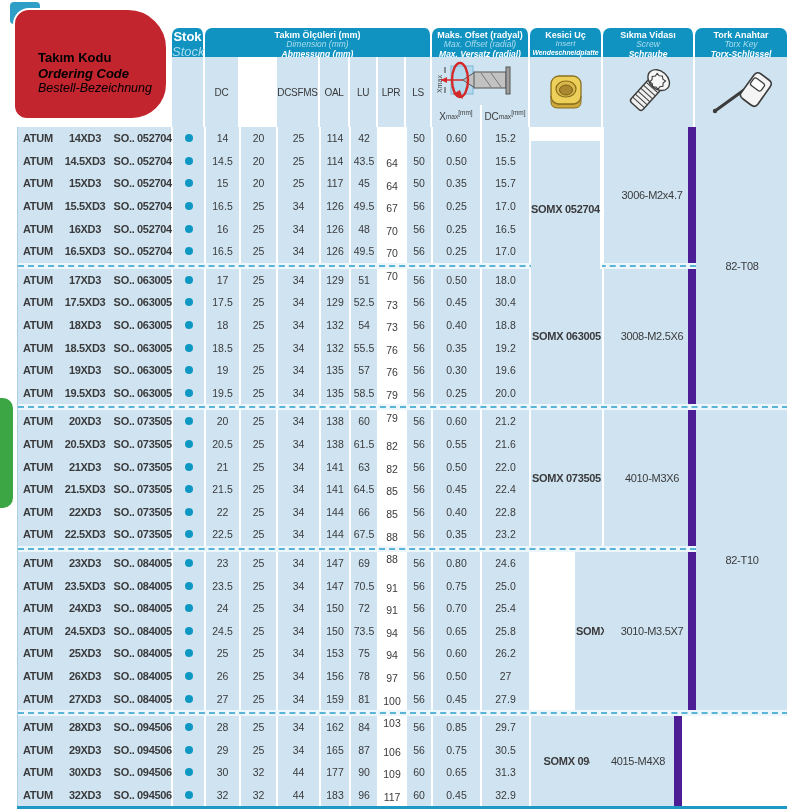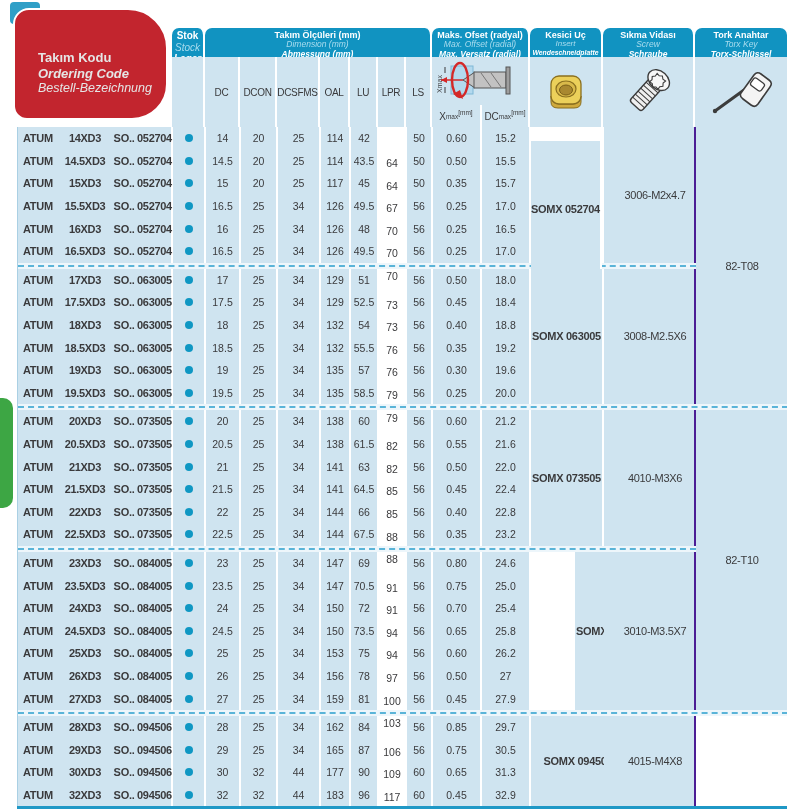--- a/index.html
+++ b/index.html
@@ -13,32 +13,32 @@
   html,body{margin:0;padding:0;background:#fff;}
   body{font-family:"Liberation Sans", sans-serif;color:var(--ink);}
   .page{position:relative;width:787px;height:812px;background:#fff;overflow:hidden;}
 
   
   .corner-tab{position:absolute;left:8px;top:0;width:30px;height:22px;background:#2f9fc7;border:2px solid #fff;border-radius:6px;z-index:0;}
 
   
   .redbox{position:absolute;left:13px;top:8px;width:155px;height:112px;background:var(--red);
     border:2px solid #fff;border-radius:16px 40px 36px 14px;box-sizing:border-box;z-index:1;
-    color:#e5e5e5;padding:40px 0 0 23px;}
+    color:#000000;padding:40px 0 0 23px;}
   .redbox .r1{font-weight:bold;font-size:13px;line-height:1.2;}
   .redbox .r2{font-weight:bold;font-style:italic;font-size:13px;line-height:1.2;}
   .redbox .r3{font-style:italic;font-size:12.5px;line-height:1.2;}
 
   
   .band{position:absolute;top:28px;height:29px;background:var(--teal);color:#fff;border-radius:7px 7px 0 0;
     text-align:center;box-sizing:border-box;border-right:2px solid #fff;padding-top:2px;line-height:1.12;z-index:1;}
   .band .b1{font-weight:bold;font-size:9px;}
   .band .b2{font-style:italic;font-size:8.5px;color:#a9dcee;}
   .band .b3{font-weight:bold;font-style:italic;font-size:8.5px;}
-  .band .s{font-size:10px;line-height:1.15;}
+  .band .s{font-size:13px;line-height:1.15;}
   .band .tiny{font-size:6.8px;}
 
   .yedek{position:absolute;left:603px;top:5px;width:184px;height:21px;background:var(--teal);
     border-radius:8px 8px 0 0;color:#fff;text-align:center;line-height:21px;font-size:9.5px;box-sizing:border-box;z-index:1;}
   .yedek .y1{font-weight:bold;}
   .yedek .ysep{color:#a9dcee;}
   .yedek .y2{font-style:italic;color:#a9dcee;}
   .yedek .y3{font-weight:bold;font-style:italic;}
 
   
@@ -70,21 +70,21 @@
 
   .sep{height:6px;width:770px;}
   .sepline{height:6px;background:#edf6fb;}
   .sepline.short{width:678px;}
   .sepline.full{width:770px;}
   .sepline .dash{border-top:2px dashed #5ab4d8;position:relative;top:2px;}
 
   .grpcell{position:absolute;background:var(--lb);box-sizing:border-box;display:flex;align-items:center;
     justify-content:center;font-size:11px;color:var(--ink);z-index:2;letter-spacing:-0.3px;}
   .grpcell.insert{font-weight:bold;border-right:2px solid #fff;}
-  .grpcell.screw{border-right:2px solid #4c1d95;padding-left:12px;}
+  .grpcell.screw{border-right:8px solid #4c1d95;padding-left:12px;}
 
   .bottomline{position:absolute;left:17px;top:806px;width:770px;height:3px;background:#1f98c6;z-index:2;}
   .green-tab{position:absolute;left:0;top:398px;width:13px;height:110px;background:var(--green);
     border-radius:0 10px 10px 0;z-index:3;}
 </style>
 </head>
 <body>
 
 <div class="page">
 
@@ -121,21 +121,20 @@
     <div class="b3">Schraube</div>
   </div>
   <div class="band" style="left:695px;width:92px;border-right:none;">
     <div class="b1">Tork Anahtar</div>
     <div class="b2">Torx Key</div>
     <div class="b3">Torx-Schlüssel</div>
   </div>
 
   <div class="sub" style="left:172px;width:33px;"></div>
   <div class="sub collabel" style="left:205px;width:35px;">DC</div>
-  <div class="sub collabel" style="left:240px;width:37px;">DCON</div>
   <div class="sub collabel" style="left:277px;width:43px;">DCSFMS</div>
   <div class="sub collabel" style="left:320px;width:30px;">OAL</div>
   <div class="sub collabel" style="left:350px;width:28px;text-align:right;">LU</div>
   <div class="sub collabel" style="left:378px;width:28px;">LPR</div>
   <div class="sub collabel" style="left:406px;width:26px;">LS</div>
 
   <div class="sub sub-offset" style="left:432px;width:98px;">
     <svg width="94" height="44" viewBox="0 0 94 44">
       <g transform="translate(9,34) rotate(-90)">
         <text x="0" y="0" font-size="7" fill="#3a3a3c" font-family="Liberation Sans, sans-serif">Xmax</text>
@@ -351,21 +350,21 @@
           <span class="dot"></span>
         </div>
         <div class="c c-dc">17.5</div>
         <div class="c c-dcon">25</div>
         <div class="c c-dcsfms">34</div>
         <div class="c c-oal">129</div>
         <div class="c c-lu">52.5</div>
         <div class="c c-lpr">73</div>
         <div class="c c-ls">56</div>
         <div class="c c-xmax">0.45</div>
-        <div class="c c-dcmax">18.4</div>
+        <div class="c c-dcmax">30.4</div>
       </div>
       <div class="row">
         <div class="c c-name">
           <span class="np np0">ATUM</span>
           <span class="np np1">18XD3</span>
           <span class="np np2">SO..</span>
           <span class="np np3">063005</span>
         </div>
         <div class="c c-stok">
           <span class="dot"></span>
@@ -797,20 +796,20 @@
       </div>
       <div class="grpcell insert" style="left: 513px; width: 71px; top: 14px; height: 135.6px;">SOMX 052704</div>
       <div class="grpcell screw" style="left: 586px; width: 92px; top: 0px; height: 135.6px;">3006-M2x4.7</div>
       <div class="grpcell insert" style="left: 513px; width: 73px; top: 141.6px; height: 135.6px;">SOMX 063005</div>
       <div class="grpcell screw" style="left: 586px; width: 92px; top: 141.6px; height: 135.6px;">3008-M2.5X6</div>
       <div class="grpcell insert" style="left: 513px; width: 73px; top: 283.2px; height: 135.6px;">SOMX 073505</div>
       <div class="grpcell screw" style="left: 586px; width: 92px; top: 283.2px; height: 135.6px;">4010-M3X6</div>
       <div class="grpcell insert" style="left: 513px; width: 73px; top: 424.8px; height: 158.2px; margin-left: 44px;">SOMX 084005</div>
       <div class="grpcell screw" style="left: 586px; width: 92px; top: 424.8px; height: 158.2px;">3010-M3.5X7</div>
       <div class="grpcell insert" style="left: 513px; width: 96px; top: 589px; height: 90.4px;">SOMX 094506</div>
-      <div class="grpcell screw" style="left: 586px; width: 92px; top: 589px; height: 90.4px;">4015-M4X8</div>
+      <div class="grpcell screw" style="left: 572px; width: 92px; top: 589px; height: 90.4px;">4015-M4X8</div>
       <div class="grpcell torx" style="left: 678px; width: 92px; top: 0px; height: 277.2px;">82-T08</div>
       <div class="grpcell torx" style="left: 678px; width: 92px; top: 283.2px; height: 299.8px;">82-T10</div>
     </div>
 
   <div class="bottomline"></div>
   <div class="green-tab"></div>
 </div>
 
 </body></html>

